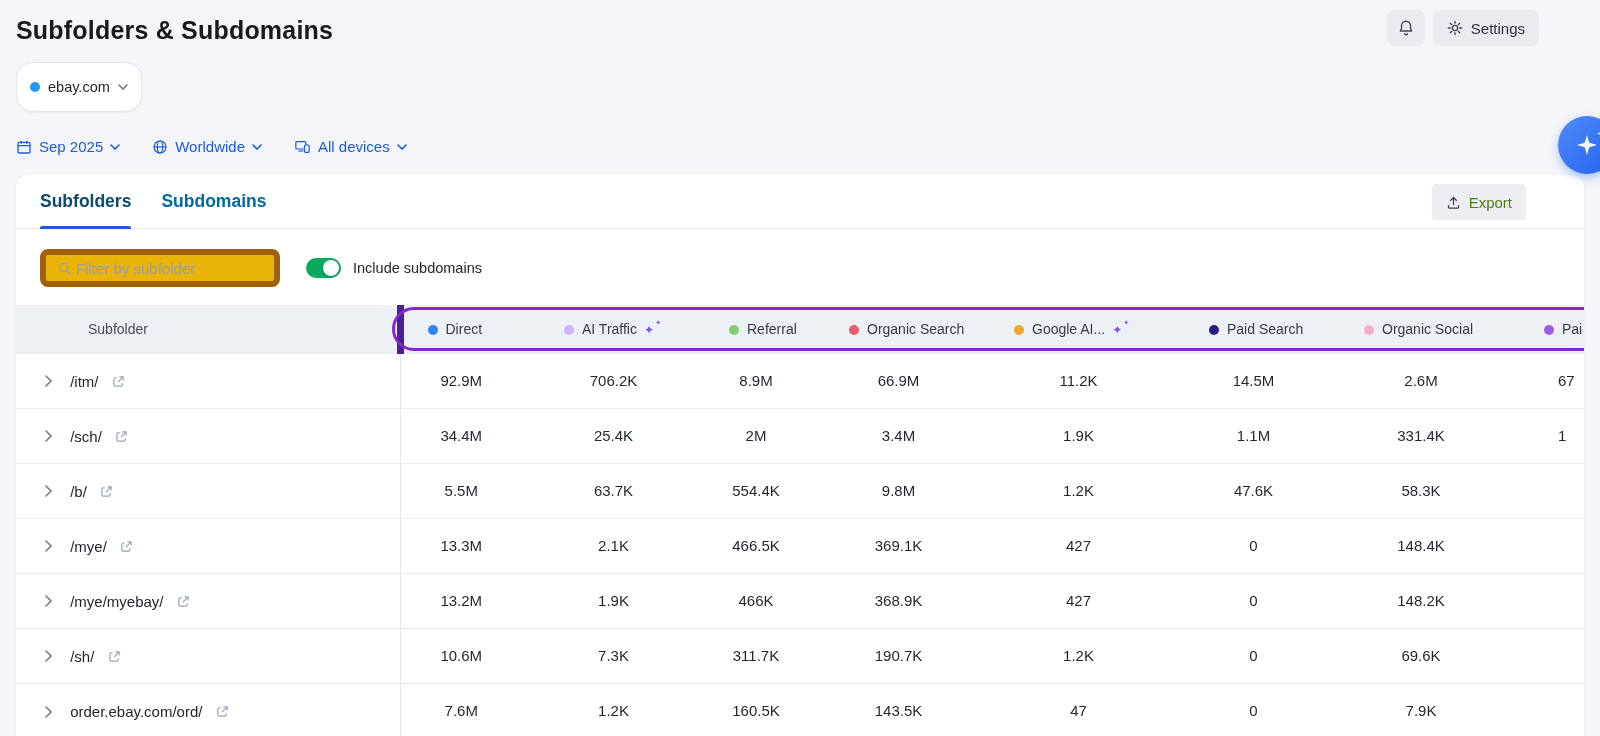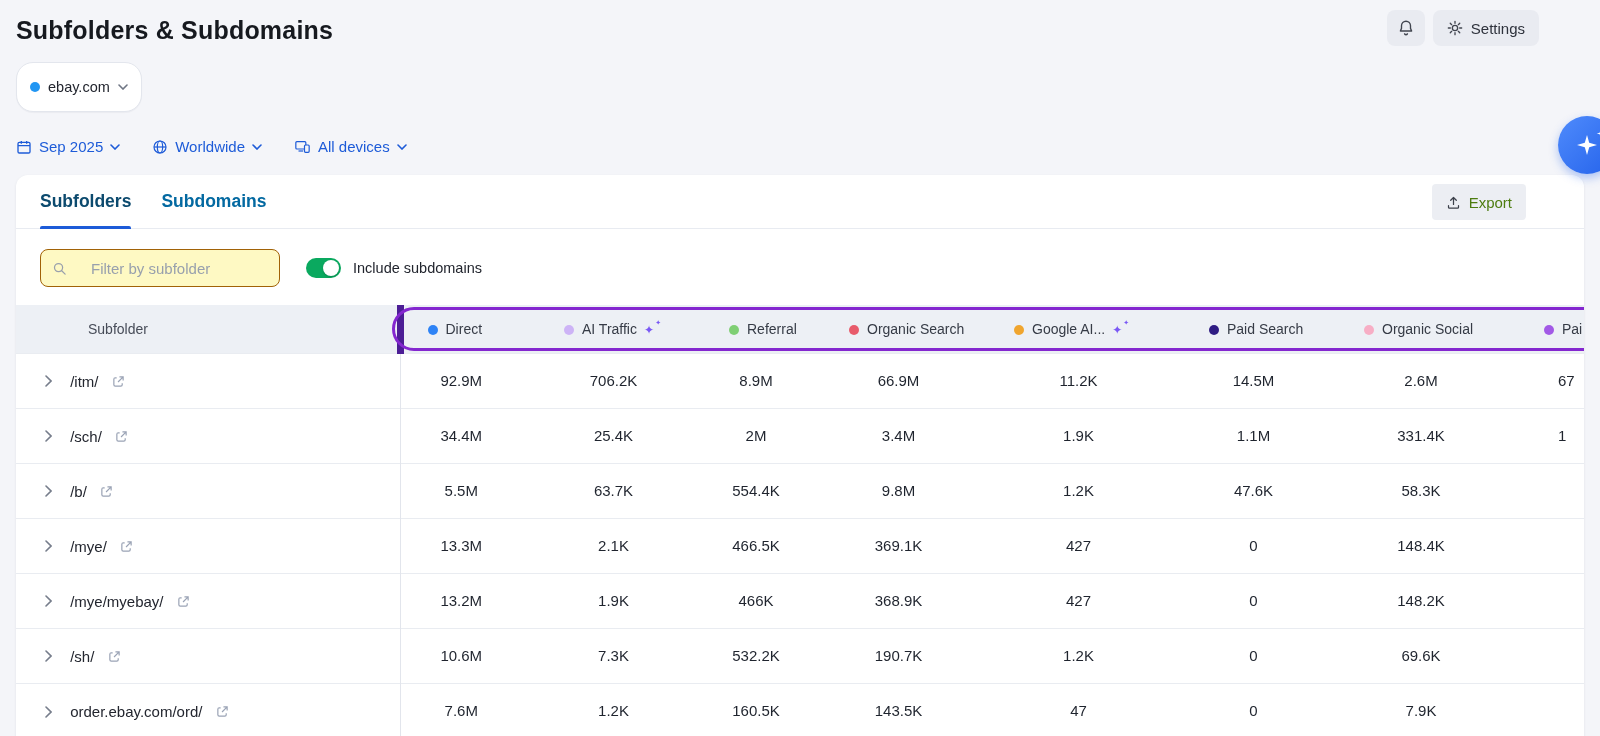--- a/index.html
+++ b/index.html
@@ -61,22 +61,22 @@
   .tab.inactive { font-weight:600; color:#0369a1; }
   .export-btn {
     position:absolute; right:58px; top:9px; height:36px; padding:0 14px;
     background:#eceef3; border:none; border-radius:4px; display:flex; align-items:center; gap:8px;
     font-size:15px; color:#4d7c0f; cursor:pointer; font-family:inherit;
   }
 
   
   .controls-row { display:flex; align-items:center; padding:20px 24px 18px; }
   .search-box {
-    width:240px; height:38px; border:1px solid #a16207; border-radius:8px;
-    display:flex; align-items:center; gap:24px; padding:0 11px; background:#fef9c3;
+    width:240px; height:38px; border:6px solid #a16207; border-radius:8px;
+    display:flex; align-items:center; gap:4px; padding:0 11px; background:#eab308;
   }
   .search-box input { border:none; outline:none; width:100%; font-size:15px; color:#333846; font-family:inherit; background:transparent; }
   .search-box input::placeholder { color:#98a0ad; }
   .toggle { margin-left:26px; width:35px; height:20px; border-radius:10px; background:#0aa95f; position:relative; border:none; cursor:pointer; flex:none; }
   .toggle .knob { position:absolute; top:2px; right:2px; width:16px; height:16px; border-radius:50%; background:#fff; box-shadow:0 1px 2px rgba(0,0,0,.2); }
   .toggle-label { margin-left:12px; font-size:14.5px; color:#22252e; }
 
   
   .table-wrap { position:relative; }
   table { border-collapse:collapse; table-layout:fixed; width:1704px; }
@@ -407,21 +407,21 @@
             <span class="subfolder-name">/sh/</span>
             <span class="ext-link">
                 <svg width="13" height="13" viewBox="0 0 14 14" fill="none" stroke="#9aa3b5" stroke-width="1.3">
                   <path d="M5 3H3.5A1.5 1.5 0 0 0 2 4.5v6A1.5 1.5 0 0 0 3.5 12h6A1.5 1.5 0 0 0 11 10.5V9"></path>
                   <path d="M8 2h4v4M12 2 6.5 7.5"></path>
                 </svg>
               </span>
           </td>
           <td class="num">10.6M</td>
           <td class="num">7.3K</td>
-          <td class="num">532.2K</td>
+          <td class="num">311.7K</td>
           <td class="num">190.7K</td>
           <td class="num">1.2K</td>
           <td class="num">0</td>
           <td class="num">69.6K</td>
           <td class="num last"></td>
         </tr>
         <tr>
           <td class="subfolder-cell">
             <span class="row-chevron">
                 <svg width="8" height="12" viewBox="0 0 8 12" fill="none" stroke="#767d8b" stroke-width="1.6" stroke-linecap="round">

